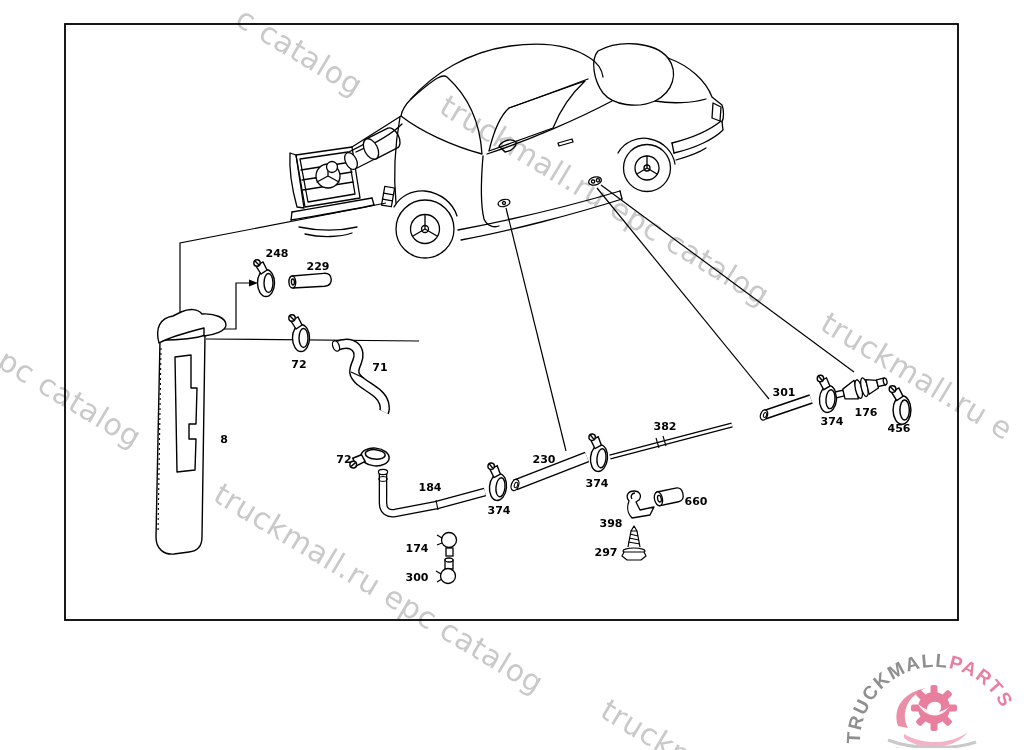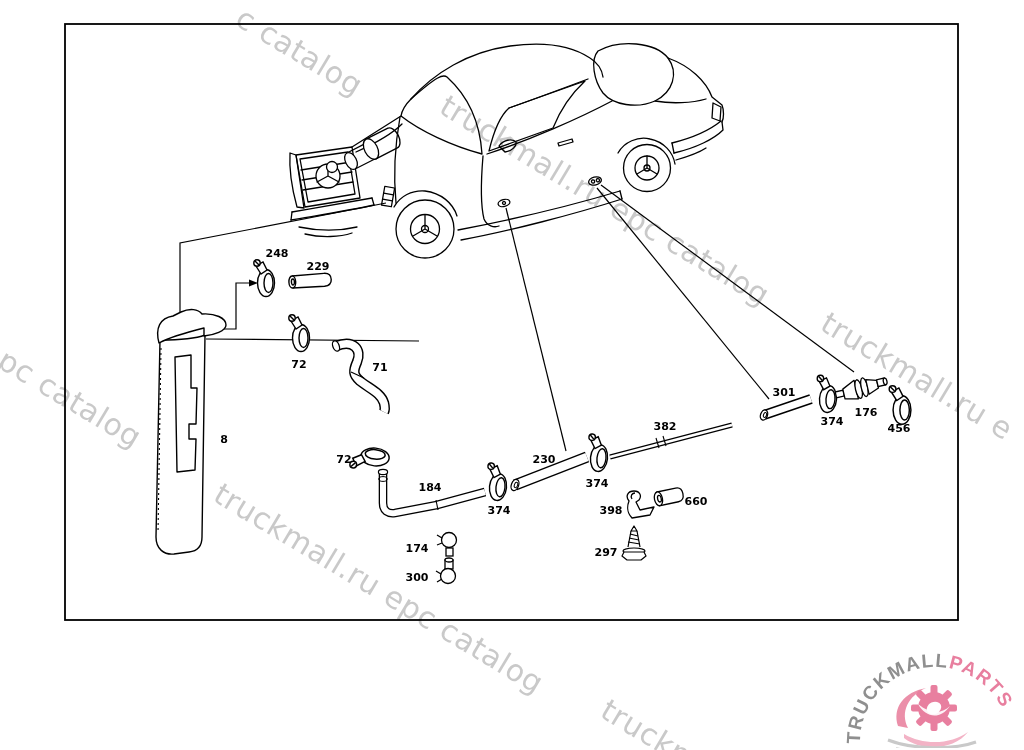--- a/index.html
+++ b/index.html
@@ -233,21 +233,21 @@
   <div class="plabel" style="left:344px;top:459px">72</div>
   <div class="plabel" style="left:430px;top:487px">184</div>
   <div class="plabel" style="left:499px;top:510px">374</div>
   <div class="plabel" style="left:544px;top:459px">230</div>
   <div class="plabel" style="left:597px;top:483px">374</div>
   <div class="plabel" style="left:665px;top:426px">382</div>
   <div class="plabel" style="left:784px;top:392px">301</div>
   <div class="plabel" style="left:832px;top:421px">374</div>
   <div class="plabel" style="left:866px;top:412px">176</div>
   <div class="plabel" style="left:899px;top:428px">456</div>
-  <div class="plabel" style="left:611px;top:510px">398</div>
+  <div class="plabel" style="left:611px;top:523px">398</div>
   <div class="plabel" style="left:696px;top:501px">660</div>
   <div class="plabel" style="left:606px;top:552px">297</div>
   <div class="plabel" style="left:417px;top:548px">174</div>
   <div class="plabel" style="left:417px;top:577px">300</div>
 
   <svg class="logo" width="176" height="104" viewBox="0 0 176 104">
     <defs>
       <path id="logoArc" d="M14,100 A75,75 0 0 1 164,96" fill="none"></path>
     </defs>
     <g transform="translate(88,64)">

